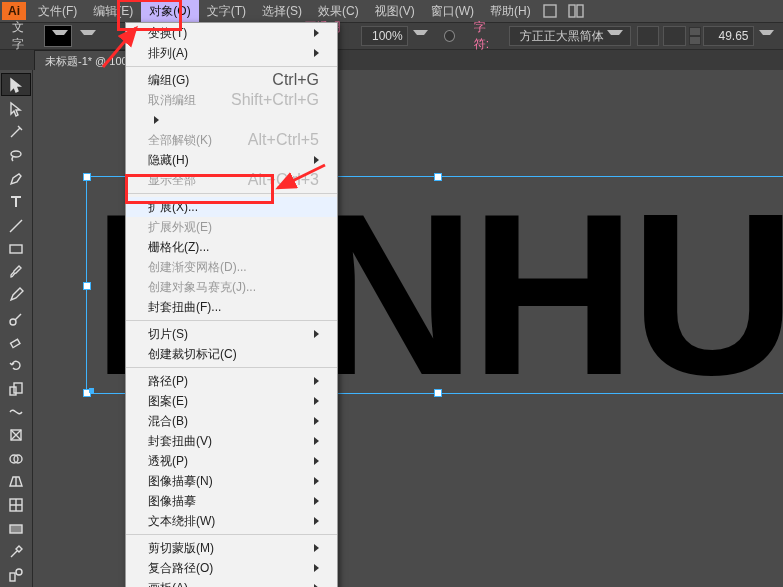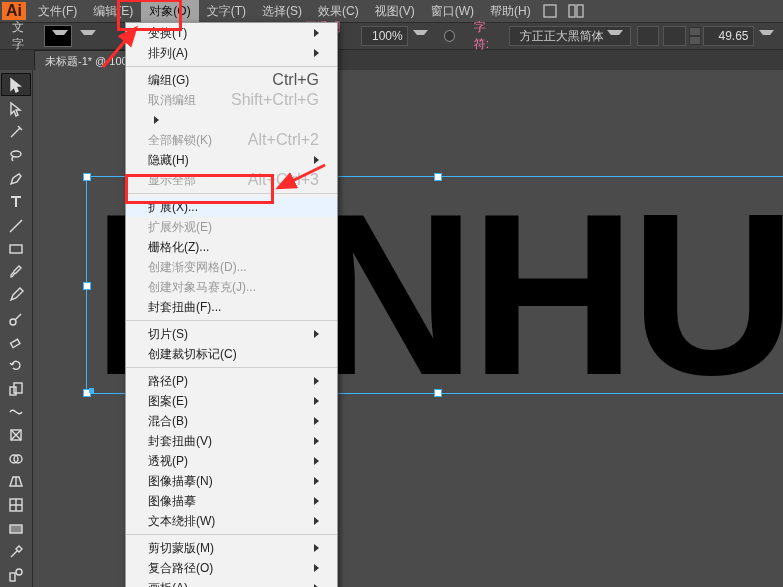--- a/index.html
+++ b/index.html
@@ -1,19 +1,19 @@
 <!DOCTYPE html>
 <html><head>
 <meta charset="utf-8">
 <style>
   html,body{margin:0;padding:0;width:783px;height:587px;background:#4a4a4a;font-family:"Microsoft YaHei",SimSun,sans-serif;font-size:12px;color:#ccc;overflow:hidden;position:relative}
   .menubar{height:22px;background:#4a4a4a;display:flex;align-items:center;padding:0 2px}
-  .ai-logo{width:24px;height:18px;background:#f36f21;color:#3a1900;display:flex;align-items:center;justify-content:center;font-weight:bold;font-size:16px;margin-right:4px}
+  .ai-logo{width:24px;height:18px;background:#f36f21;color:#3a1900;display:flex;align-items:center;justify-content:center;font-weight:bold;font-size:12px;margin-right:4px}
   .mitem{padding:3px 8px;color:#ccc;cursor:default}
-  .mitem.active{background:#a3a3a3;color:#111}
+  .mitem.active{background:#c4b5fd;color:#111}
   .mi-icon{width:20px;height:16px;margin:0 3px;position:relative}
   .mi-icon svg{width:16px;height:16px;fill:none;stroke:#bbb;stroke-width:1.4}
   .redbox{position:absolute;border:3px solid #ff2a2a;pointer-events:none;z-index:60}
   .rb1{left:117px;top:-1px;width:59px;height:26px}
   .optbar{height:26px;background:#3f3f3f;display:flex;align-items:center;padding:0 6px;border-top:1px solid #2b2b2b;border-bottom:1px solid #2b2b2b}
   .optlabel{margin:0 6px;color:#ccc}
   .swatch{width:28px;height:20px;border:1px solid #666;background:#000;margin:0 4px;display:flex;align-items:center;justify-content:flex-end}
   .dd{width:8px;height:8px;margin:0 3px;border-left:4px solid transparent;border-right:4px solid transparent;border-top:5px solid #bbb}
   .numbox{width:40px;height:18px;background:#363636;border:1px solid #555;color:#ddd;text-align:right;padding:0 4px;margin:0 2px;display:flex;align-items:center;justify-content:flex-end}
   .stepper{width:12px;height:18px;display:flex;flex-direction:column;justify-content:space-between;margin-left:1px}
@@ -254,21 +254,21 @@
     </div>
     <div class="dmi dis">
       <span class="lab">取消编组</span>
       <span class="sc">Shift+Ctrl+G</span>
     </div>
     <div class="dmi">
       <span class="arw"></span>
     </div>
     <div class="dmi dis">
       <span class="lab">全部解锁(K)</span>
-      <span class="sc">Alt+Ctrl+2</span>
+      <span class="sc">Alt+Ctrl+5</span>
     </div>
     <div class="dmi">
       <span class="lab">隐藏(H)</span>
       <span class="arw"></span>
     </div>
     <div class="dmi dis">
       <span class="lab">显示全部</span>
       <span class="sc">Alt+Ctrl+3</span>
     </div>
     <div class="dsep"></div>

